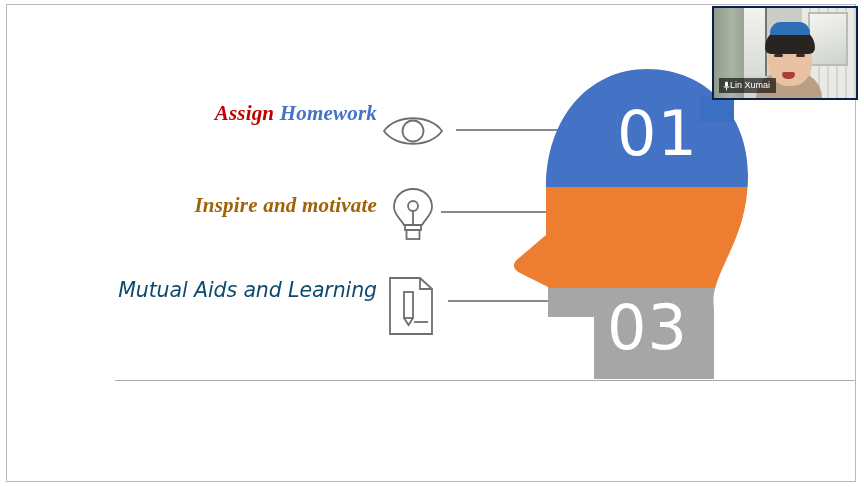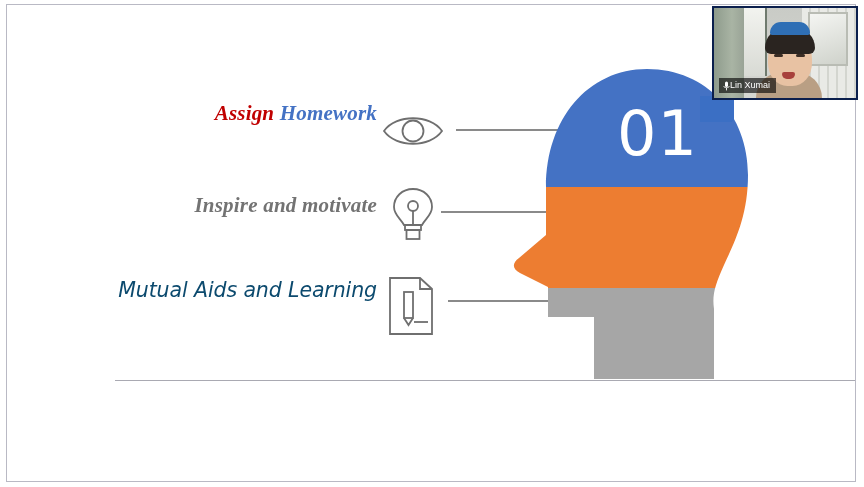--- a/index.html
+++ b/index.html
@@ -268,21 +268,21 @@
 
   <div id="slide">
 
     <div class="label-row" id="row-1">
       <span class="label-text txt-serif-bold">
         <span style="color:#C00000">Assign</span><span>&nbsp;</span><span style="color:#4472C4">Homework</span>
       </span>
     </div>
 
     <div class="label-row" id="row-2">
-      <span class="label-text txt-serif-bold" style="color:#737373">Inspire and motivate</span>
+      <span class="label-text txt-serif-bold" style="color:#a16207">Inspire and motivate</span>
     </div>
 
     <div class="label-row" id="row-3">
       <span class="label-text txt-geo" style="color:#0c4a6e">Mutual Aids and Learning</span>
     </div>
 
     <svg class="icon-box" id="icon-eye" viewBox="0 0 62 44">
       <path d="M2 22 C14 5, 48 5, 60 22 C48 39, 14 39, 2 22 Z" fill="none" stroke="#6f6f6f" stroke-width="1.8"></path>
       <circle cx="31" cy="22" r="10.5" fill="none" stroke="#6f6f6f" stroke-width="1.8"></circle>
     </svg>
@@ -333,20 +333,21 @@
         </defs>
         <g clip-path="url(#headClip)">
           <rect x="0" y="0" width="260" height="120" fill="#4472C4"></rect>
           <rect x="0" y="120" width="260" height="101" fill="#ED7D31"></rect>
           <rect x="0" y="221" width="260" height="91" fill="#A6A6A6"></rect>
         </g>
       </svg>
     </div>
 
     <span class="step-number" id="num-1">01</span>
+    <span class="step-number" id="num-3">03</span>
 
     <div id="divider"></div>
 
   </div>
 
   <div id="video-corner">
       <i></i>
     </div>
 
   <div id="video-tile">

